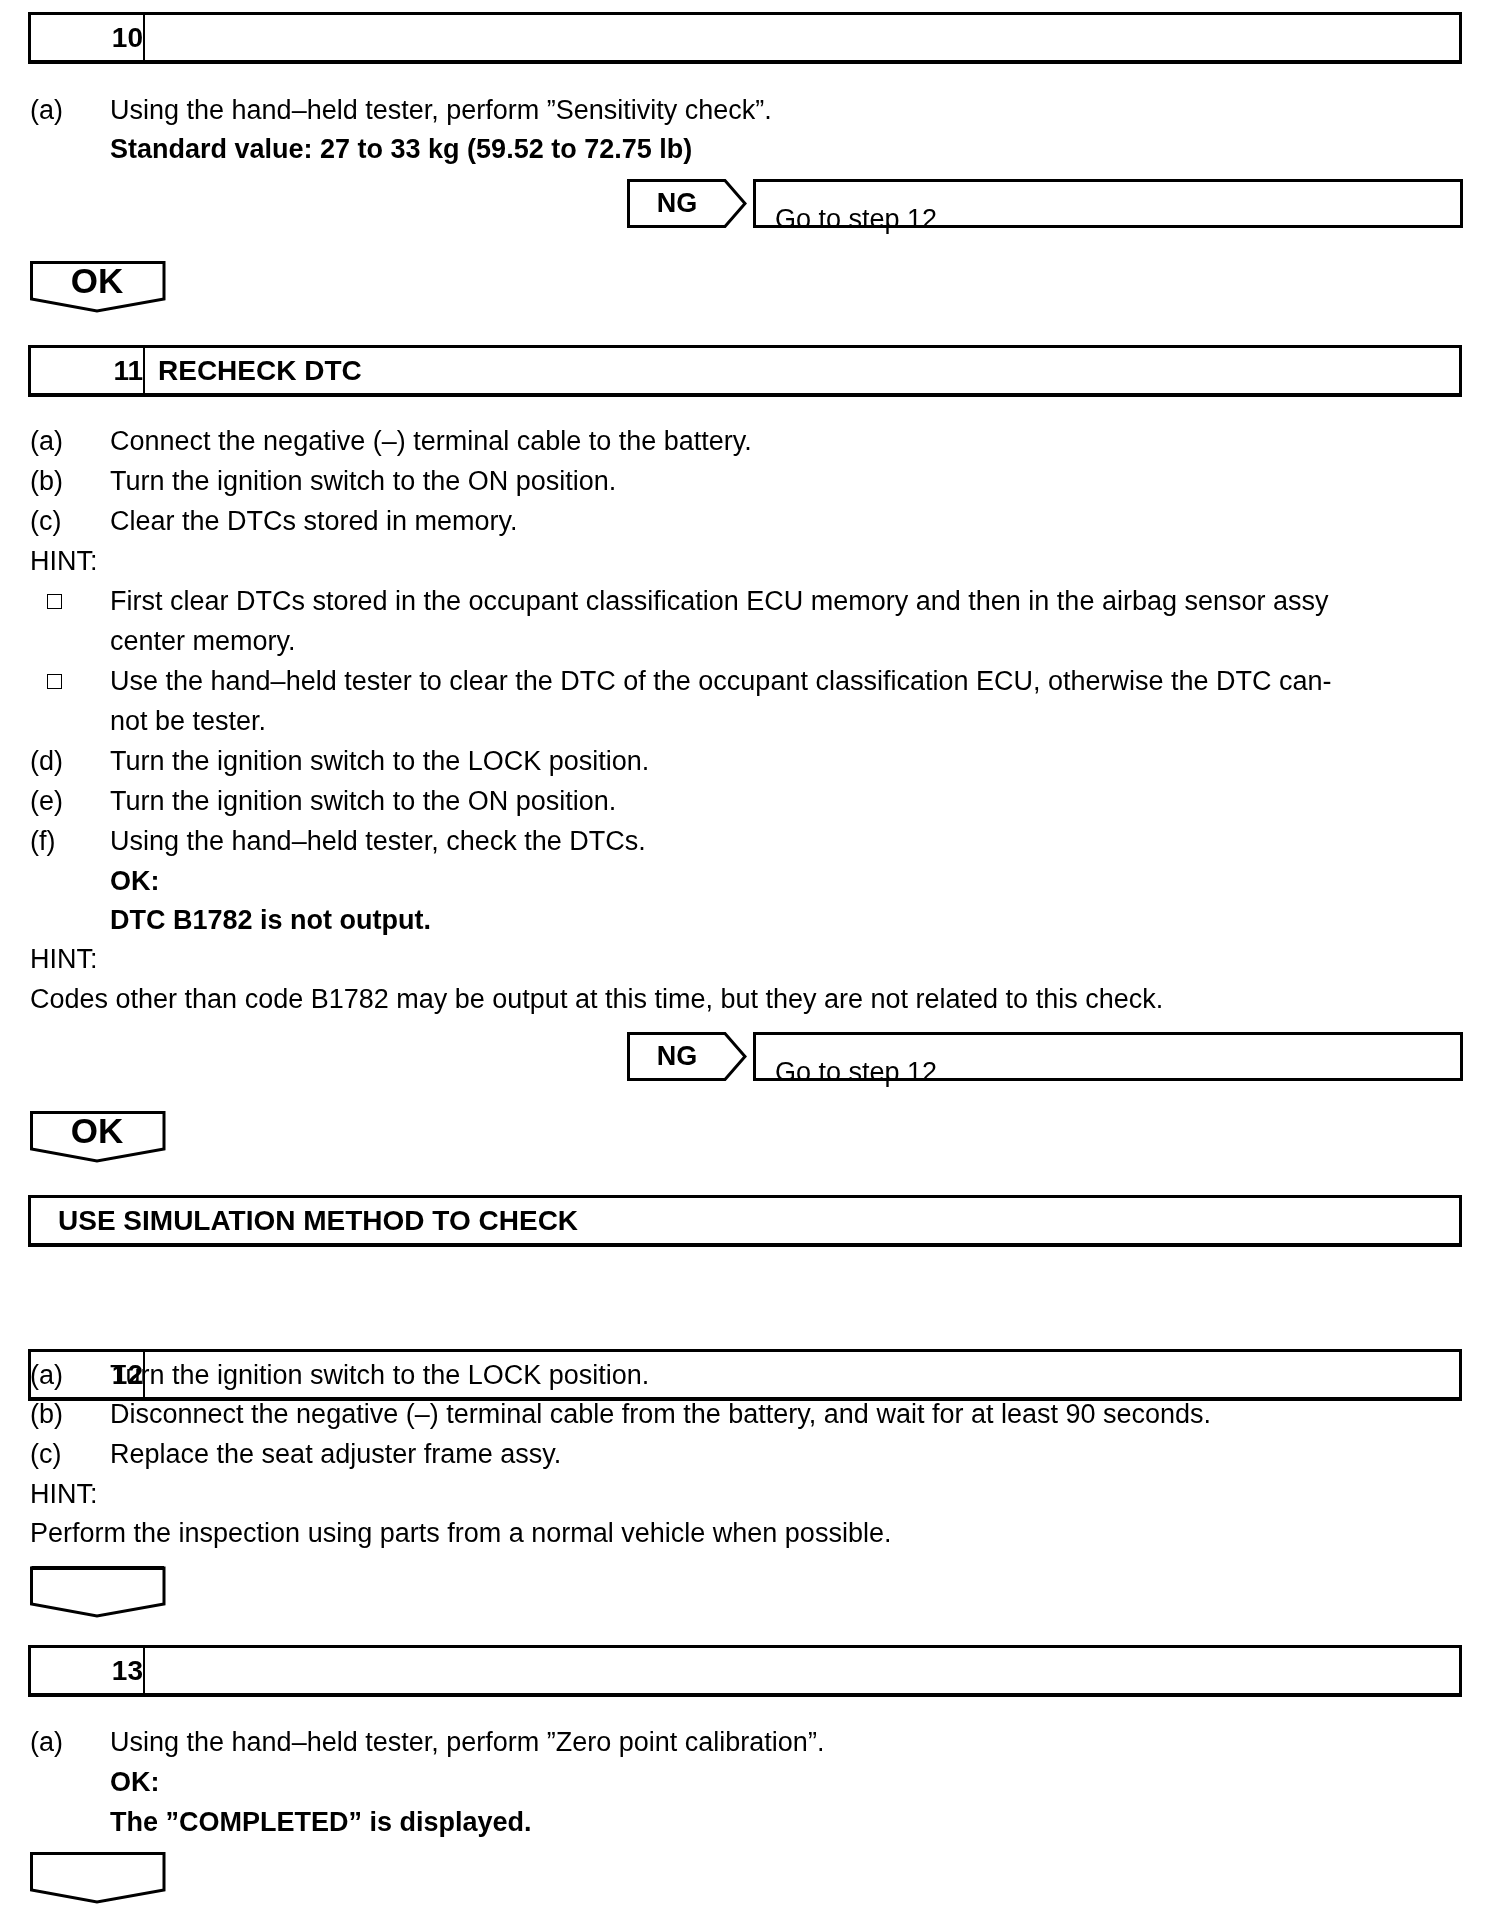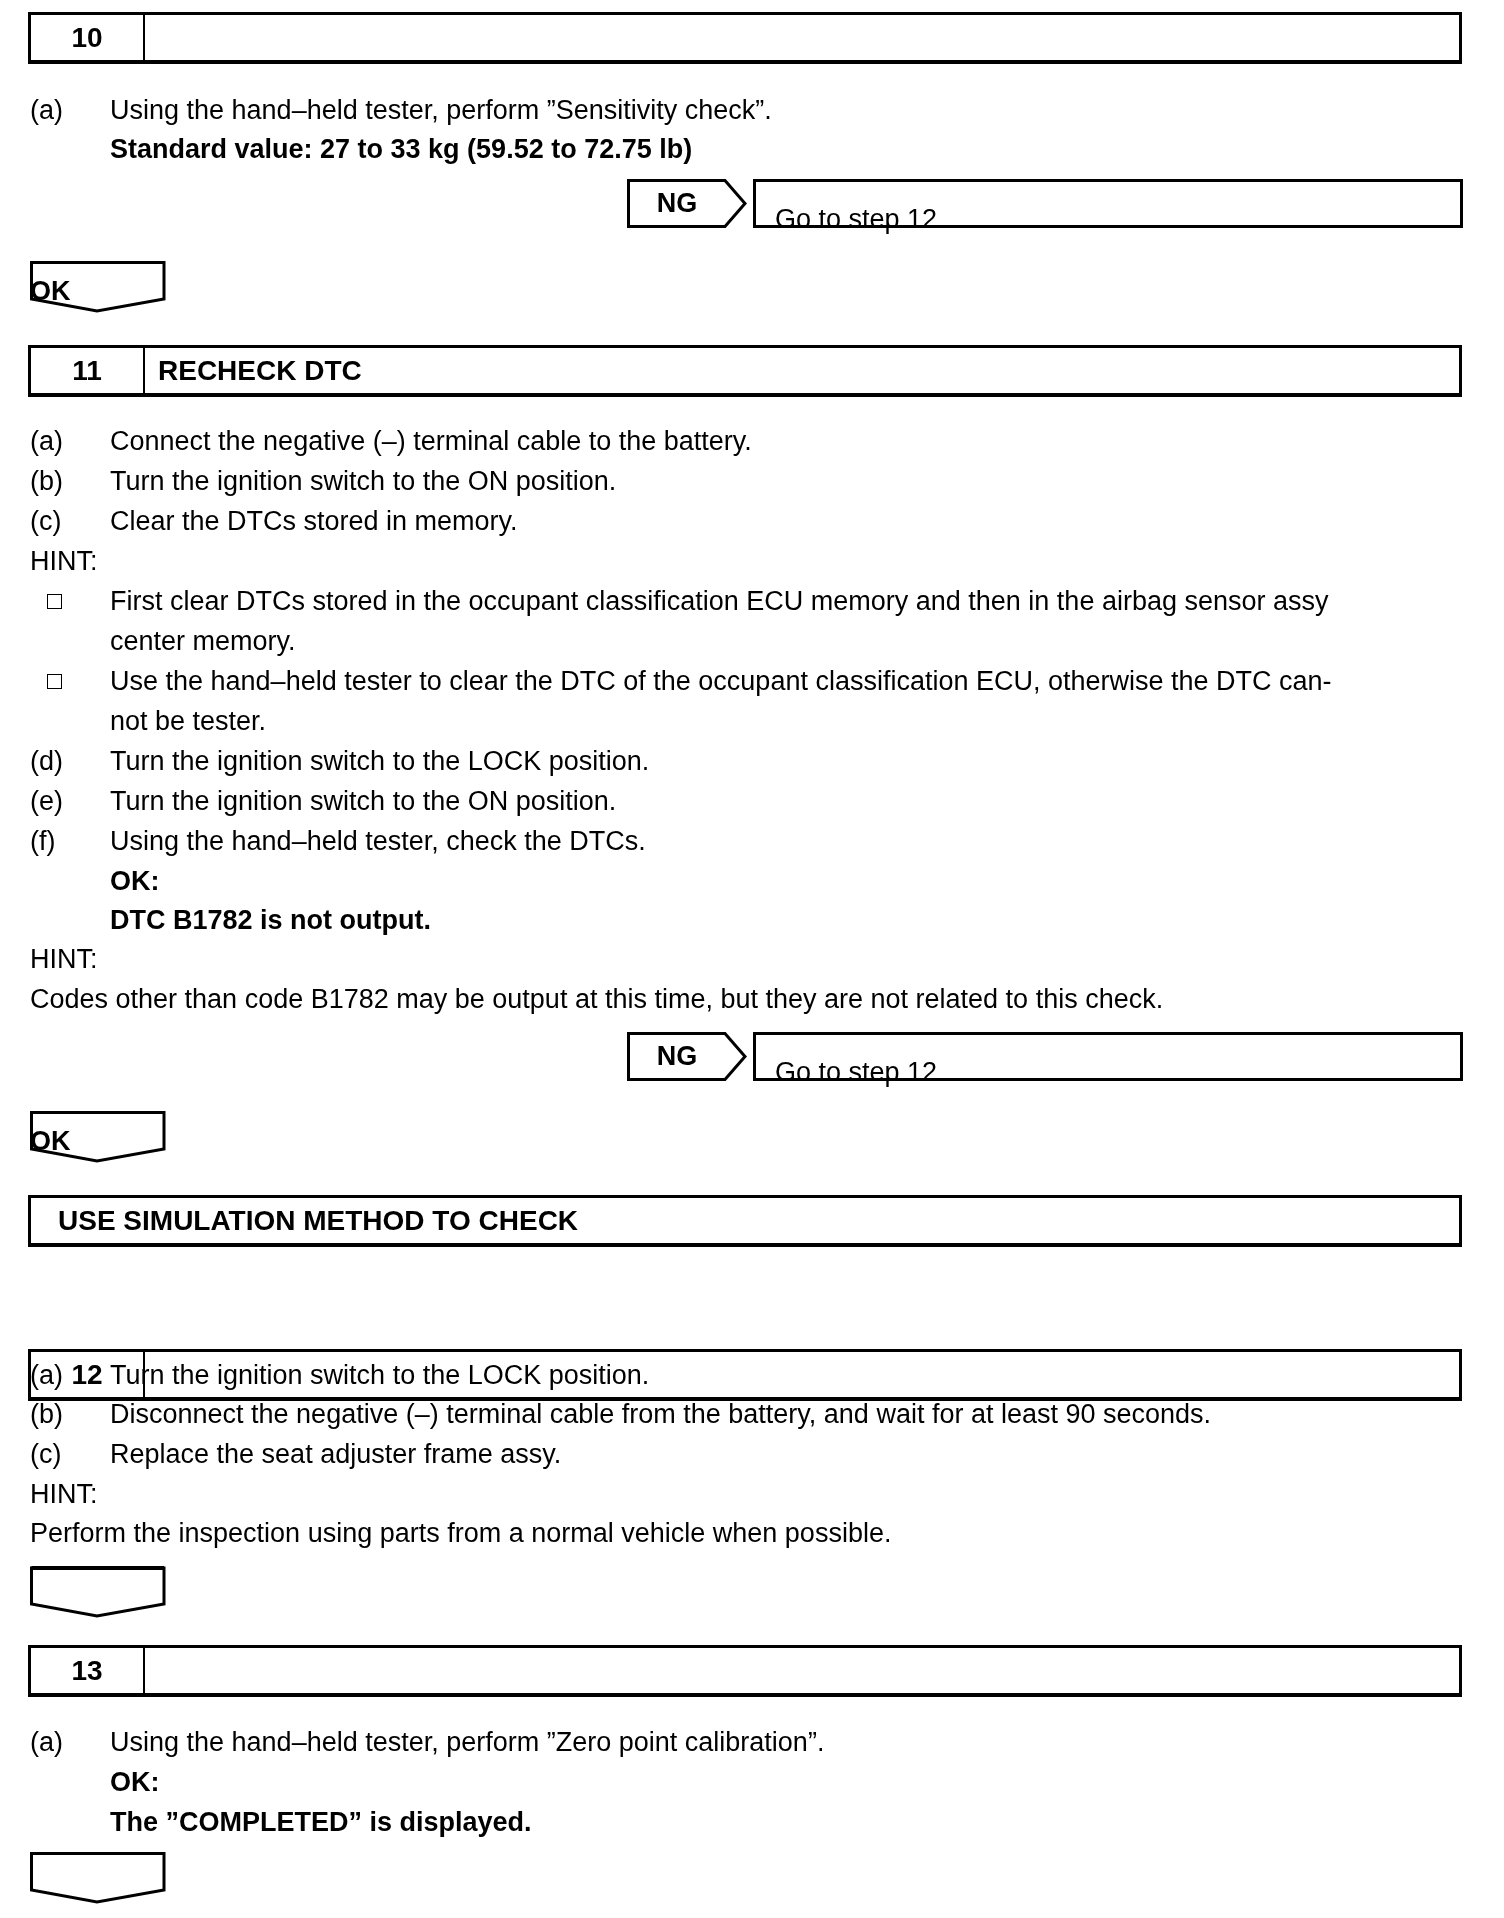--- a/index.html
+++ b/index.html
@@ -2,40 +2,40 @@
 <html><head>
 <meta charset="utf-8">
 <style>
   html, body { margin:0; padding:0; background:#ffffff; }
   body { width:1504px; height:1918px; position:relative; overflow:hidden;
          font-family:"Liberation Sans", sans-serif; color:#000; }
   .hdr { position:absolute; left:28px; width:1428px; height:45px;
          border:3px solid #000; border-bottom-width:4px; box-sizing:content-box; }
   .hdr .num { position:absolute; left:0; top:0; width:112px; height:100%;
               border-right:2px solid #000; font-weight:bold; font-size:28px;
-              line-height:45px; text-align:center; }
+              line-height:45px; text-align:right; }
   .hdr .ttl { position:absolute; left:127px; top:0; height:100%; font-weight:bold;
               font-size:28px; line-height:45px; white-space:nowrap; }
   .hdr.plain .ttl { left:27px; }
   .line { position:absolute; font-size:27px; line-height:40px; white-space:nowrap; height:40px; }
   .lbl { position:absolute; left:30px; }
   .txt { position:absolute; left:110px; }
   .full { position:absolute; left:30px; }
   .bold { font-weight:bold; }
   .cb { position:absolute; left:47px; width:15px; height:15px; border:1.5px solid #000; box-sizing:border-box; }
   .ng { position:absolute; left:627px; width:838px; height:35px; }
   .ng svg { position:absolute; left:0; top:0; }
   .ng .ngl { position:absolute; left:0; width:100px; top:0; height:49px; line-height:49px;
              text-align:center; font-weight:bold; font-size:27px; }
   .ng .go { position:absolute; left:148px; top:16px; height:49px; line-height:49px;
             font-weight:normal; font-size:27px; white-space:nowrap; }
   .arrow { position:absolute; left:30px; width:140px; height:52px; }
   .arrow svg { position:absolute; left:0; top:0; }
-  .arrow .ok { position:absolute; left:0; width:134px; top:10px; line-height:40px;
-               font-weight:bold; font-size:27px; }
+  .arrow .ok { position:absolute; left:0; width:134px; top:0; line-height:40px;
+               text-align:center; font-weight:bold; font-size:35px; }
 </style>
 </head>
 <body>
 
 <div class="hdr" style="top:12px;">
   <div class="num">10</div>
 </div>
 <div class="line" style="top:90px;">
   <span class="lbl">(a)</span>
   <span class="txt">Using the hand–held tester, perform ”Sensitivity check”.</span>

